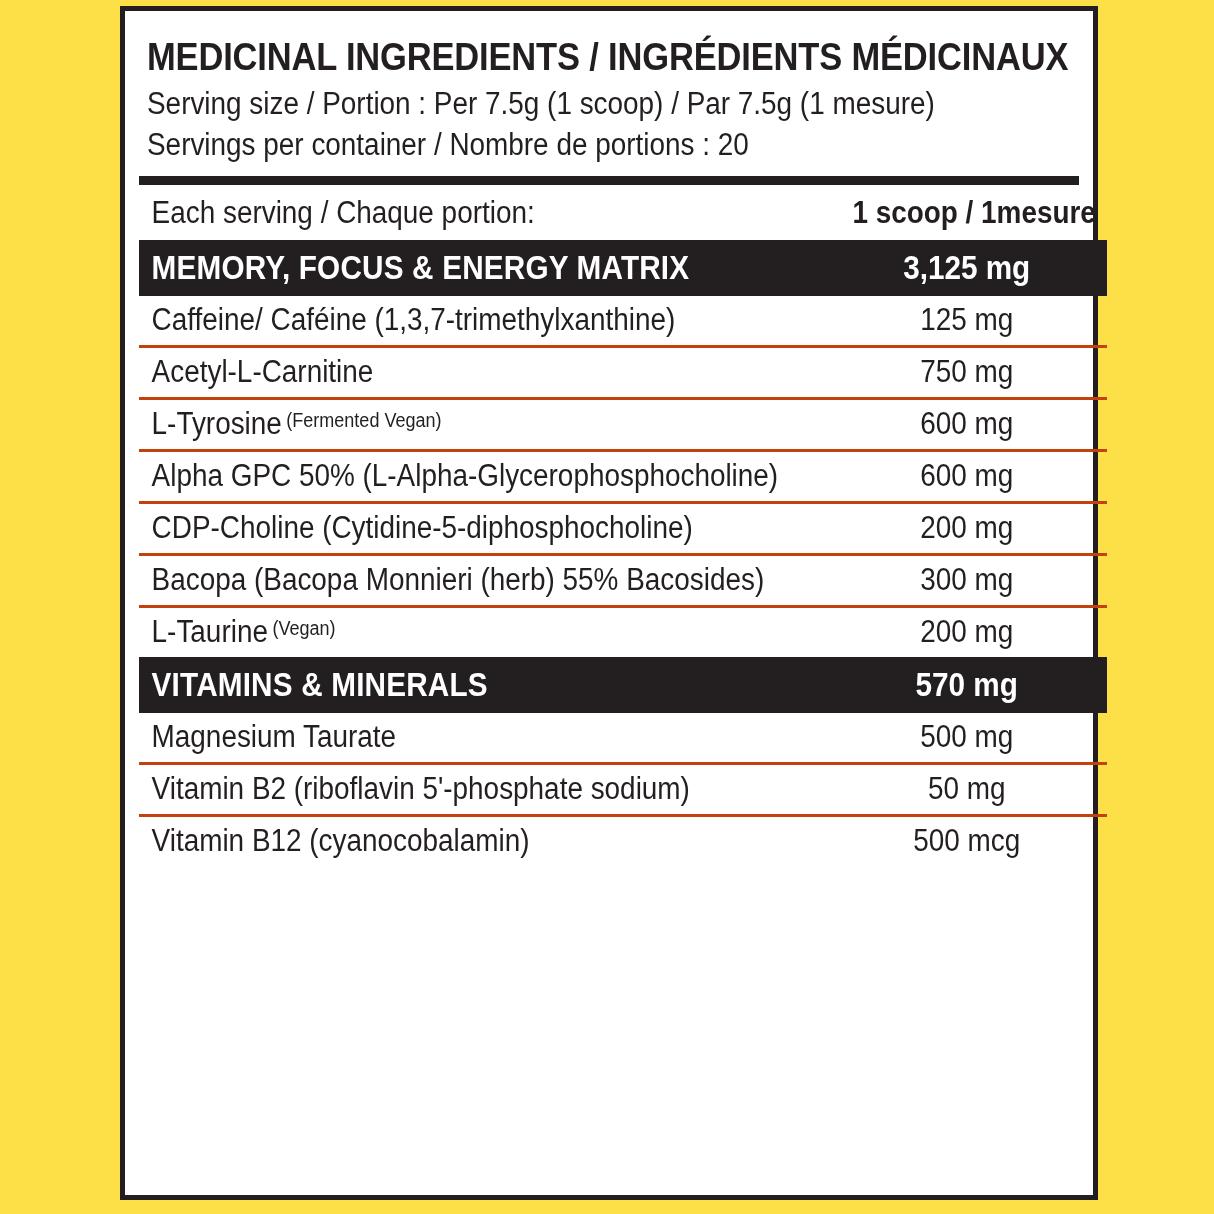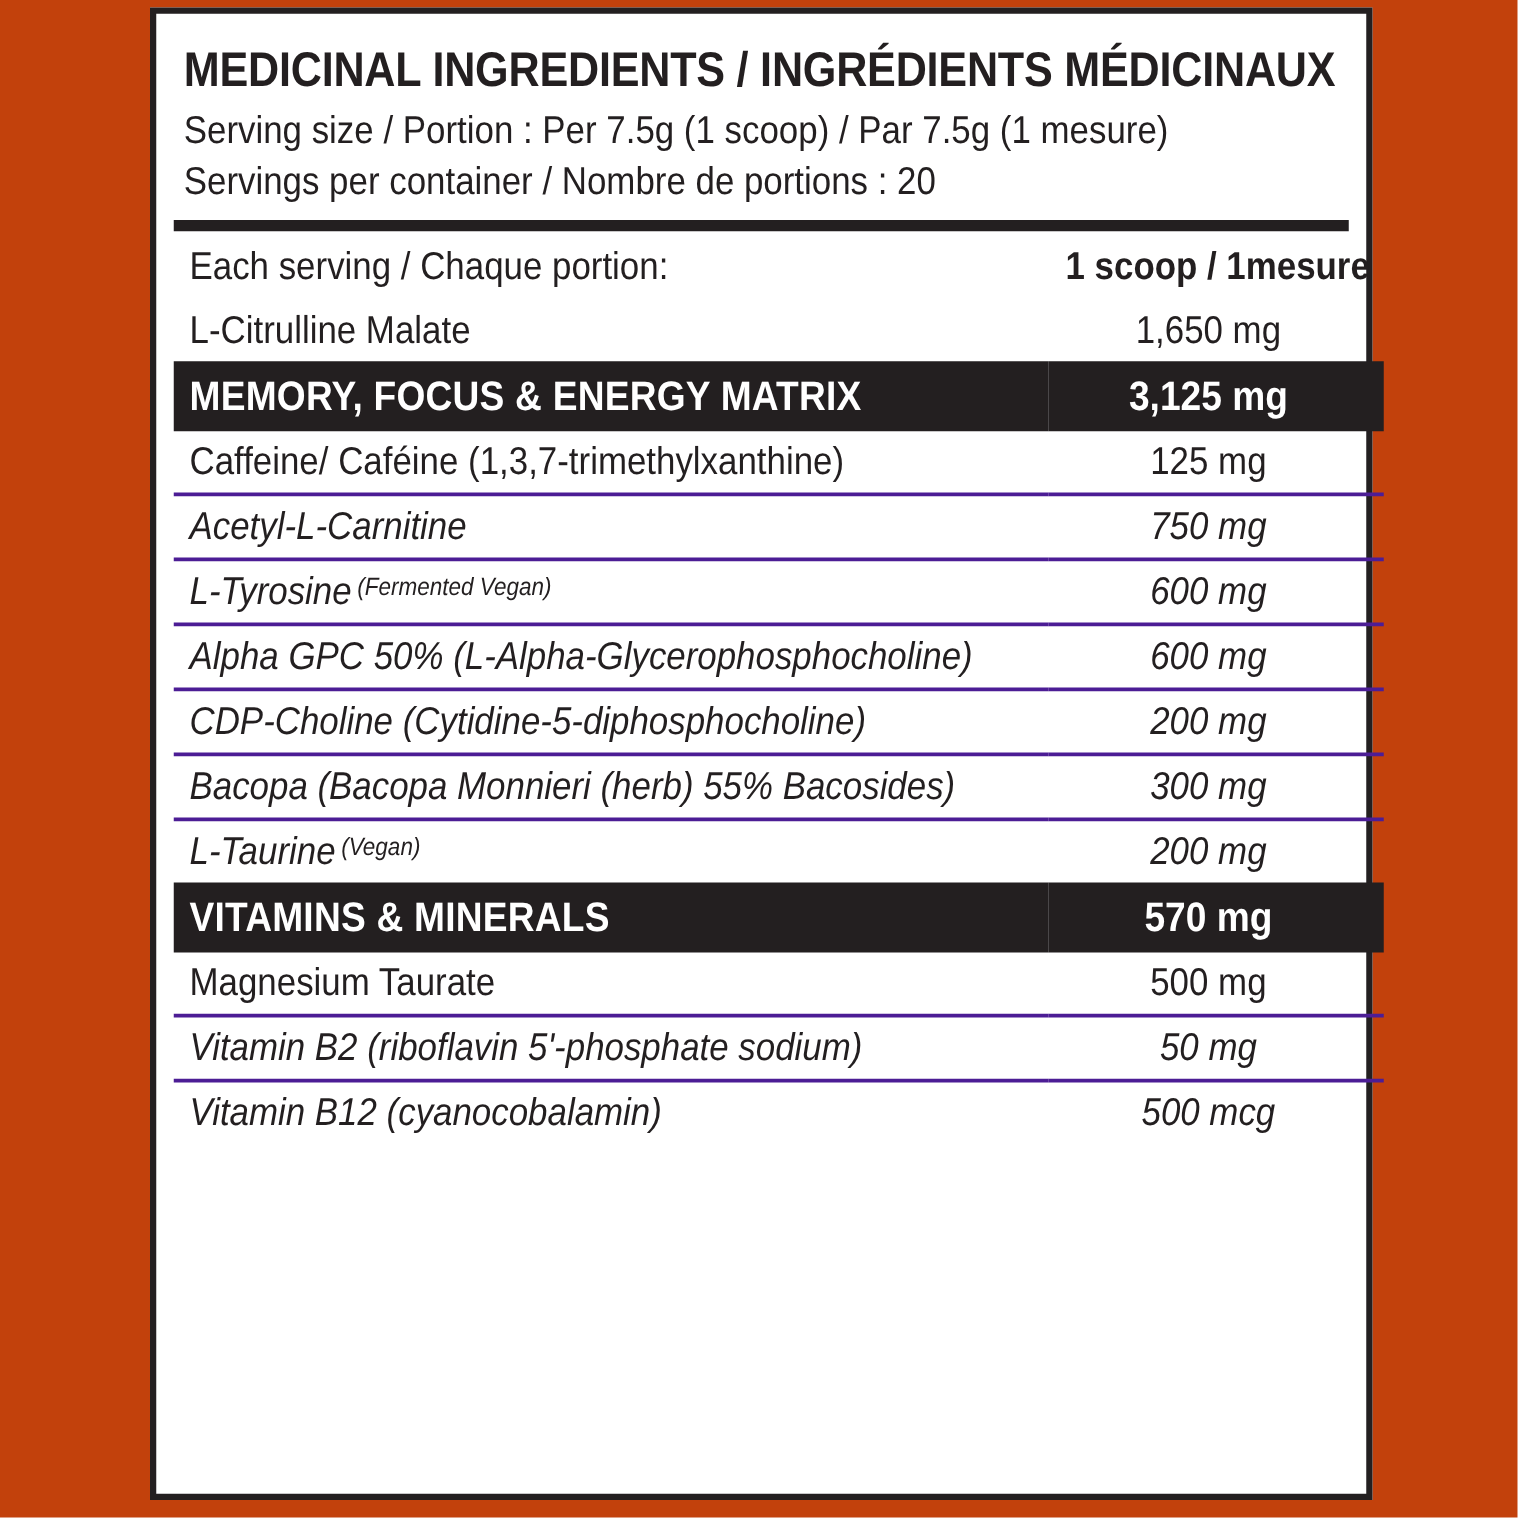--- a/index.html
+++ b/index.html
@@ -13,21 +13,21 @@
     font-family: "Liberation Sans", sans-serif;
     -webkit-font-smoothing: antialiased;
   }
 
   
   #label-root {
     position: absolute;
     left: 0; top: 0;
     width: 1214px;
     height: 1214px;
-    background: #c2410c;
+    background: #fde047;
     overflow: hidden;
   }
   #label-frame {
     position: absolute;
     left: 120px;
     top: 6px;
     width: 968px;   
     height: 1184px;
     border: 5px solid #231f20;
     box-sizing: content-box;
@@ -138,22 +138,21 @@
   tr.section-row .cell-value {
     color: #ffffff;
     font-weight: bold;
     font-size: 33px;
     text-align: center;
     padding: 11px 14px 12px 0;
   }
 
   
   tr.rule-above td {
-    border-top: 3px solid #4c1d95;
-    font-style: italic;
+    border-top: 3px solid #c2410c;
   }
 
   
   tr.note-row .cell-name {
     font-size: 21px;
     padding: 9px 6px 9px 14px;
   }
 
   
   .sup {
@@ -191,28 +190,20 @@
           <tbody id="table-body">
 
           <tr class="head-row">
                 <td>
                   <span class="cell-name cond">Each serving / Chaque portion:</span>
                 </td>
                 <td>
                   <span class="cell-value cond">1 scoop / 1mesure</span>
                 </td>
               </tr>
-              <tr>
-                <td>
-                  <span class="cell-name cond">L-Citrulline Malate</span>
-                </td>
-                <td>
-                  <span class="cell-value cond">1,650 mg</span>
-                </td>
-              </tr>
               <tr class="section-row">
                 <td>
                   <span class="cell-name cond">MEMORY, FOCUS &amp; ENERGY MATRIX</span>
                 </td>
                 <td>
                   <span class="cell-value cond">3,125 mg</span>
                 </td>
               </tr>
               <tr>
                 <td>

